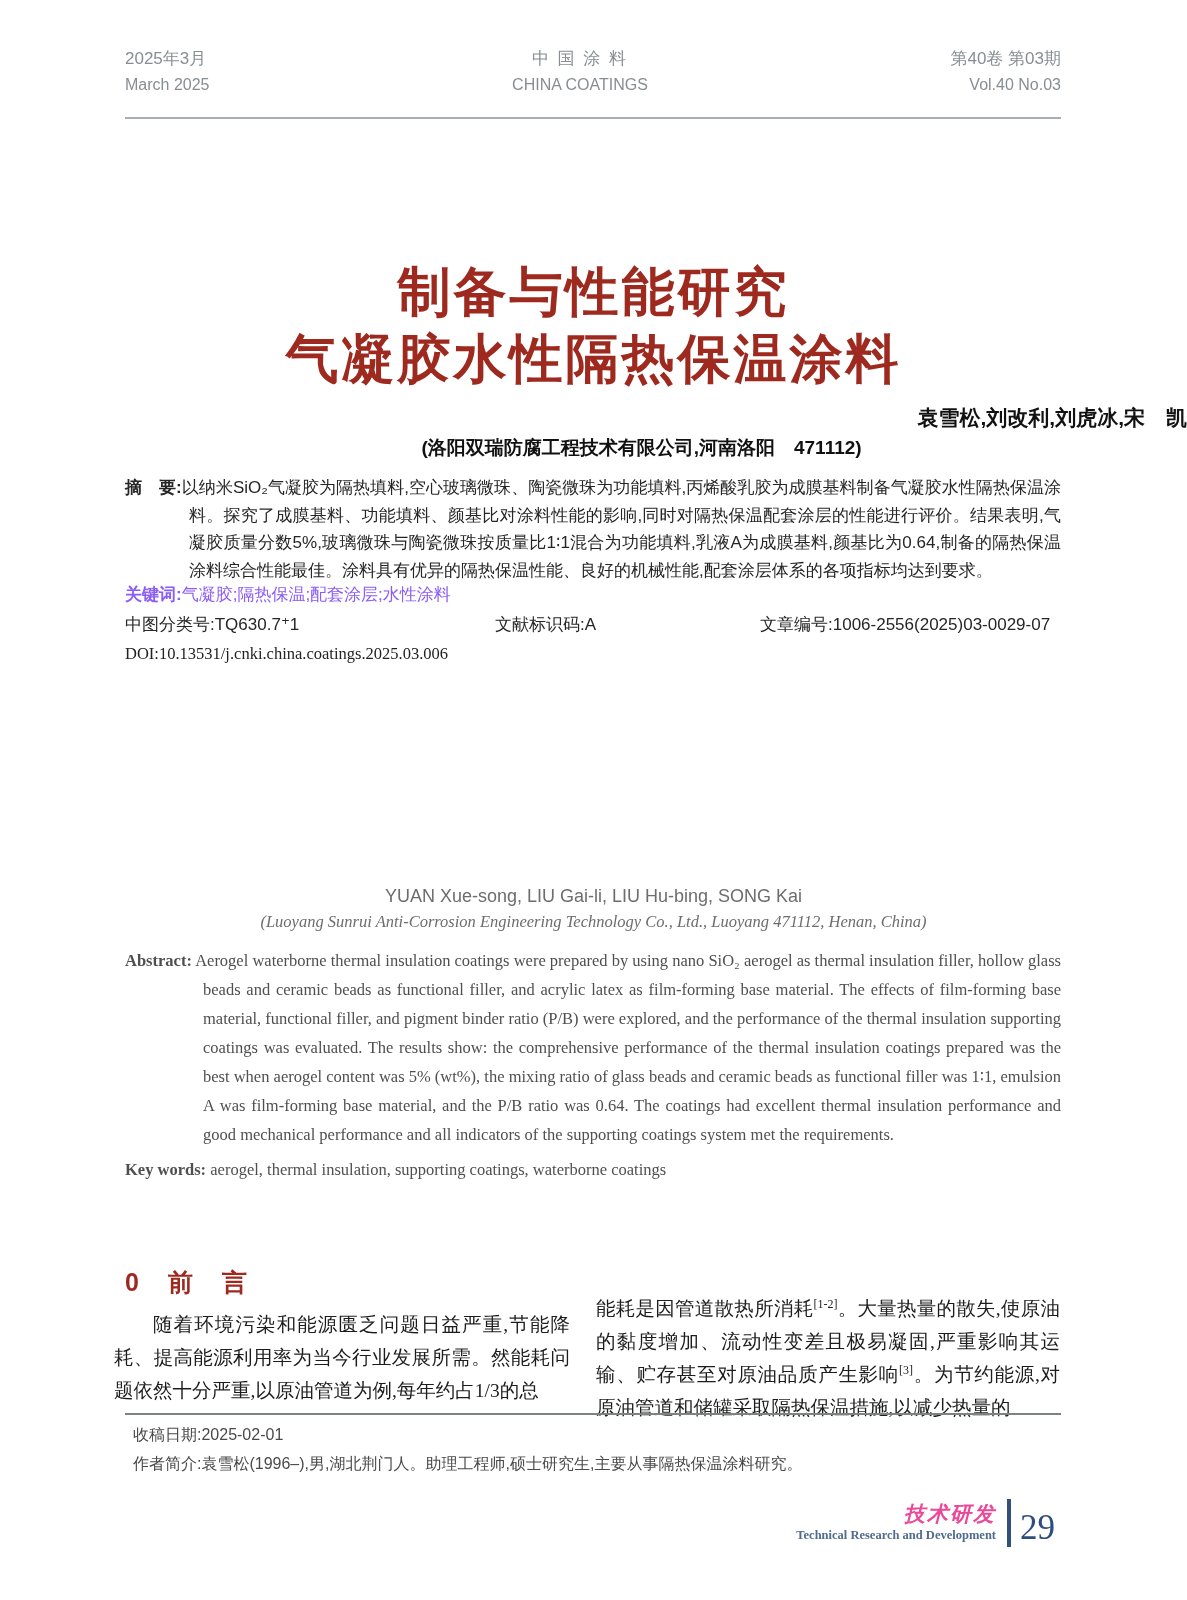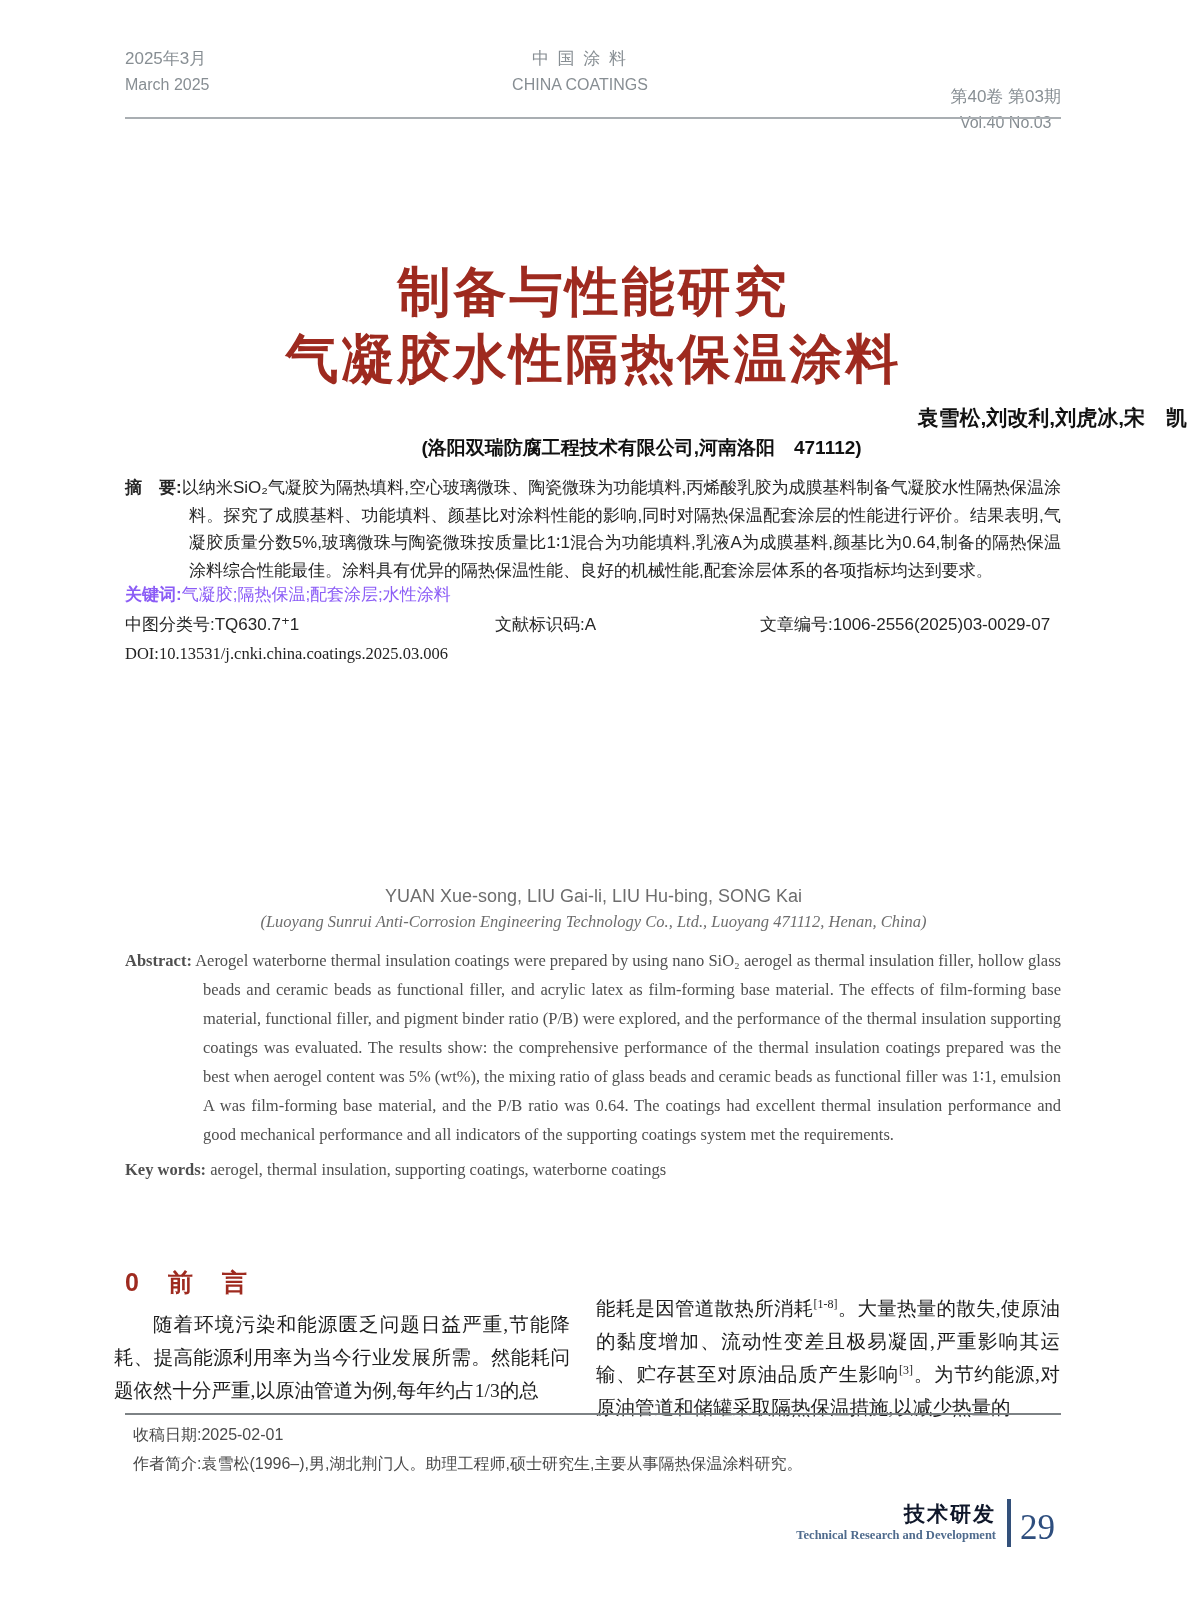--- a/index.html
+++ b/index.html
@@ -12,21 +12,21 @@
     font-family:"Liberation Sans","DejaVu Sans",sans-serif;
     color:#1f1f1f;
   }
   .serif{font-family:"Liberation Serif","DejaVu Serif",serif;}
 
   
   .header{position:absolute;top:46px;left:125px;width:936px;
     display:flex;justify-content:space-between;color:#878e93;}
   .header .cell{line-height:26px;font-size:17px;}
   .header .cell.center{text-align:center;letter-spacing:2px;}
-  .header .cell.right{text-align:center;margin-top:38px;}
+  .header .cell.right{text-align:right;}
   .header .sub{font-size:16px;letter-spacing:0;}
   .header-rule{position:absolute;top:117px;left:125px;width:936px;height:2px;background:#a9aeb2;}
 
   
   .title-cn{position:absolute;top:258px;left:0;width:100%;
     text-align:center;color:#9e2a1f;font-weight:bold;
     font-size:53px;line-height:67px;letter-spacing:3px;}
   .authors-cn{position:absolute;top:404px;left:0;width:100%;
     text-align:right;font-size:21px;font-weight:bold;color:#111;}
   .affil-cn{position:absolute;top:435px;left:0;width:100%;
@@ -67,21 +67,21 @@
   .col-right{position:absolute;top:1292px;left:596px;width:464px;}
   sup.ref{font-size:12px;line-height:0;vertical-align:super;}
 
   .foot-rule{position:absolute;top:1413px;left:125px;width:936px;height:1.5px;background:#7d8285;}
   .footnote{position:absolute;top:1421px;left:133px;width:928px;
     font-size:16px;line-height:28.5px;color:#4a4a4a;}
 
   
   .footer{position:absolute;top:1498px;right:132px;display:flex;align-items:center;}
   .footer-labels{text-align:right;}
-  .footer-cn{font-size:21px;font-weight:bold;color:#0f172a;letter-spacing:2px;line-height:24px;}
+  .footer-cn{font-size:21px;font-weight:bold;color:#ec4899;letter-spacing:2px;line-height:24px;font-style:italic;}
   .footer-en{font-family:"Liberation Serif","DejaVu Serif",serif;
     font-size:12.5px;font-weight:bold;color:#4f6b8d;line-height:18px;}
   .footer-bar{width:4px;height:48px;background:#33507a;margin:0 9px 0 11px;}
   .footer-page{font-family:"Liberation Serif","DejaVu Serif",serif;
     font-size:35px;color:#2e4e7e;padding-top:10px;}
 </style>
 </head>
 <body>
 
 <div class="page">
@@ -132,21 +132,21 @@
   <div class="kw-en serif">
     <span class="lbl">Key words:</span> <span>aerogel, thermal insulation, supporting coatings, waterborne coatings</span>
   </div>
 
   <div class="section-heading">0　前　言</div>
 
   <div class="col-left serif">
     <p class="body-par indent">随着环境污染和能源匮乏问题日益严重,节能降耗、提高能源利用率为当今行业发展所需。然能耗问题依然十分严重,以原油管道为例,每年约占1/3的总</p>
   </div>
   <div class="col-right serif">
-    <p class="body-par"><span>能耗是因管道散热所消耗</span><sup class="ref">[1-8]</sup><span>。大量热量的散失,使原油的黏度增加、流动性变差且极易凝固,严重影响其运输、贮存甚至对原油品质产生影响</span><sup class="ref">[3]</sup><span>。为节约能源,对原油管道和储罐采取隔热保温措施,以减少热量的</span></p>
+    <p class="body-par"><span>能耗是因管道散热所消耗</span><sup class="ref">[1-2]</sup><span>。大量热量的散失,使原油的黏度增加、流动性变差且极易凝固,严重影响其运输、贮存甚至对原油品质产生影响</span><sup class="ref">[3]</sup><span>。为节约能源,对原油管道和储罐采取隔热保温措施,以减少热量的</span></p>
   </div>
 
   <div class="foot-rule"></div>
   <div class="footnote">
     <div>收稿日期:2025-02-01</div>
     <div>作者简介:袁雪松(1996–),男,湖北荆门人。助理工程师,硕士研究生,主要从事隔热保温涂料研究。</div>
   </div>
 
   <div class="footer">
     <div class="footer-labels">

